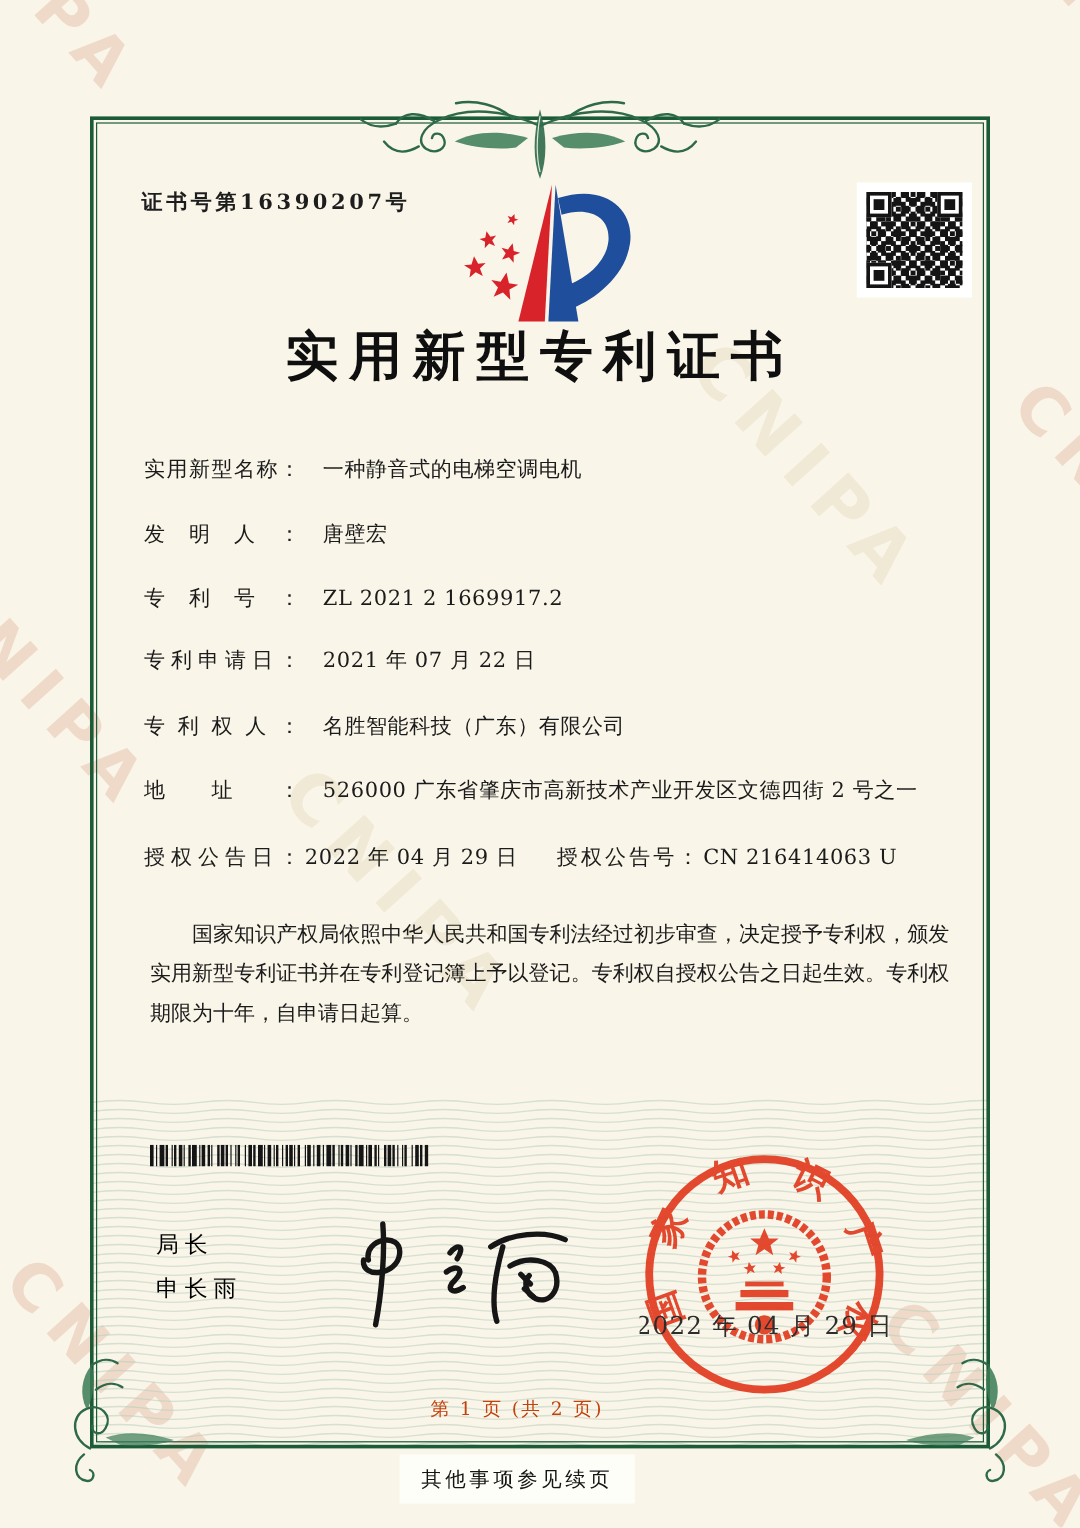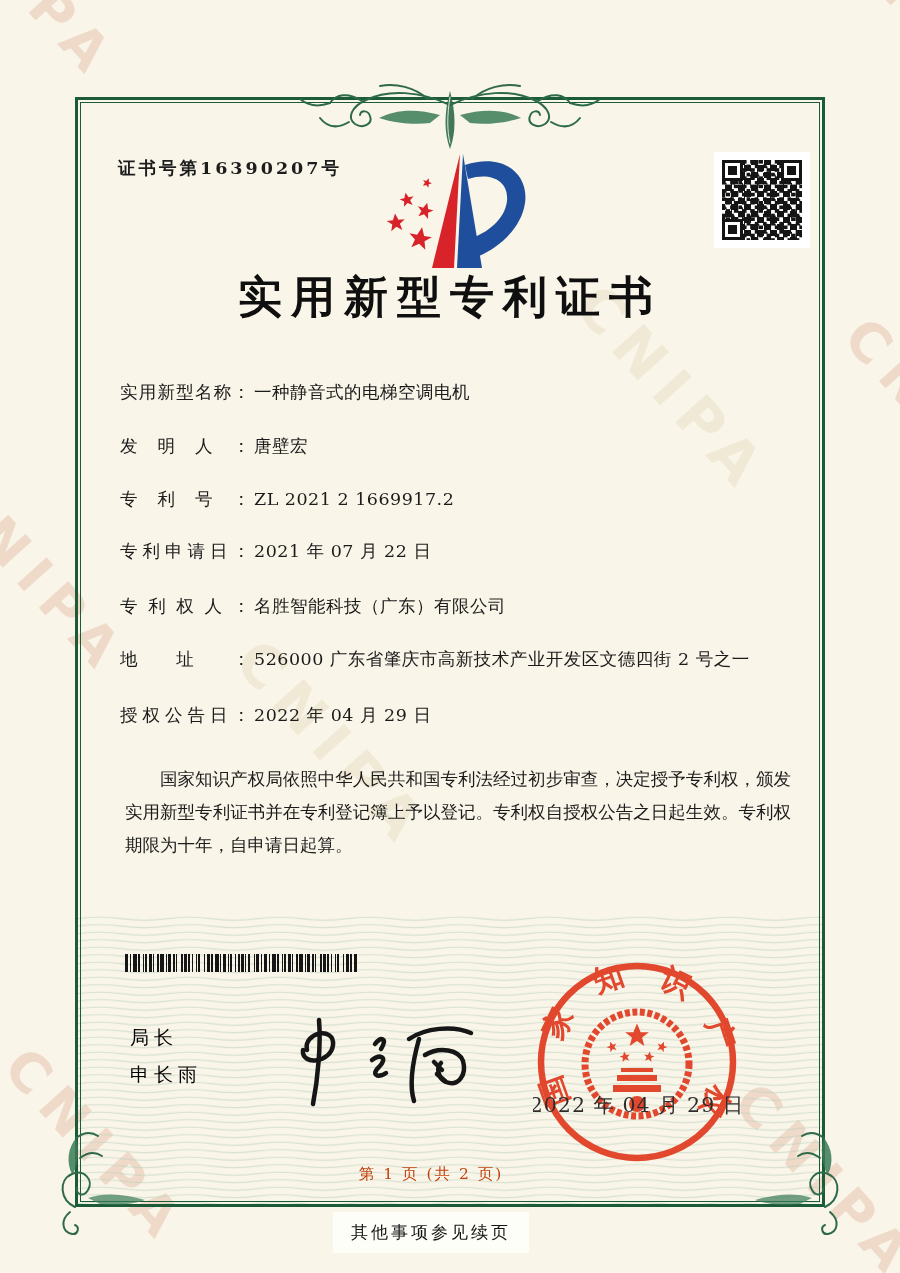--- a/index.html
+++ b/index.html
@@ -46,21 +46,21 @@
   .finder { position:absolute; width:21px; height:21px; border:3.5px solid #141414;
             background:#fff; display:flex; }
   .finder::after { content:""; margin:auto; width:9px; height:9px; background:#141414; }
   .finder.tl { left:0; top:0; } .finder.tr { right:0; top:0; } .finder.bl { left:0; bottom:0; }
 
   .title { position:absolute; left:0; top:268px; width:900px; text-align:center;
            font-size:44px; font-weight:700; letter-spacing:9px; color:#0f0f0f; }
 
   
   .field-row { position:absolute; left:120px; width:675px; display:flex;
-               font-size:17.5px; color:#1b1b1b; line-height:1.45; }
+               font-size:17.5px; color:#1b1b1b; line-height:1.45;gap:15px; }
   .field-label { flex:0 0 130px; text-align:justify; text-align-last:justify; }
   .field-value { flex:1; padding-left:4px; letter-spacing:0.5px; }
   .r1 { top:380px; } .r2 { top:434px; } .r3 { top:487px; }
   .r4 { top:526px;margin-top:13px; } .r5 { top:594px; } .r6 { top:647px; } .r7 { top:703px; }
   .grant-right { position:absolute; left:344px; display:flex; width:330px; }
   .grant-right .field-label { flex:0 0 118px; }
   .grant-left { display:flex; width:340px; }
   .grant-left .field-label { flex:0 0 130px; }
 
   
@@ -197,20 +197,24 @@
     <span class="field-value">名胜智能科技（广东）有限公司</span>
   </div>
   <div class="field-row r6">
     <span class="field-label">地址：</span>
     <span class="field-value">526000 广东省肇庆市高新技术产业开发区文德四街 2 号之一</span>
   </div>
   <div class="field-row r7">
     <span class="grant-left">
       <span class="field-label">授权公告日：</span>
       <span class="field-value">2022 年 04 月 29 日</span>
+    </span>
+    <span class="grant-right">
+      <span class="field-label">授权公告号：</span>
+      <span class="field-value">CN 216414063 U</span>
     </span>
   </div>
 
   <div class="body-text">
     <p>国家知识产权局依照中华人民共和国专利法经过初步审查，决定授予专利权，颁发实用新型专利证书并在专利登记簿上予以登记。专利权自授权公告之日起生效。专利权期限为十年，自申请日起算。</p>
   </div>
 
   <svg class="barcode-svg" width="232" height="18">
     <path d="M0 9 H232" stroke="#151515" stroke-width="18" stroke-dasharray="3 2 1 2 4 1 2 3 1 1 2 2 3 1 1 3 2 1 4 2 1 1 3 2 2 1 1 4 2 1 3 1 2 2 1 3 1 1 2 4 1 2 3 1 2 2 4 1 1 2 3 2 1 1 2 3 1 2 2 1 3 1 1 2 2 4 1 1 3 2 1 2"></path>
   </svg>

